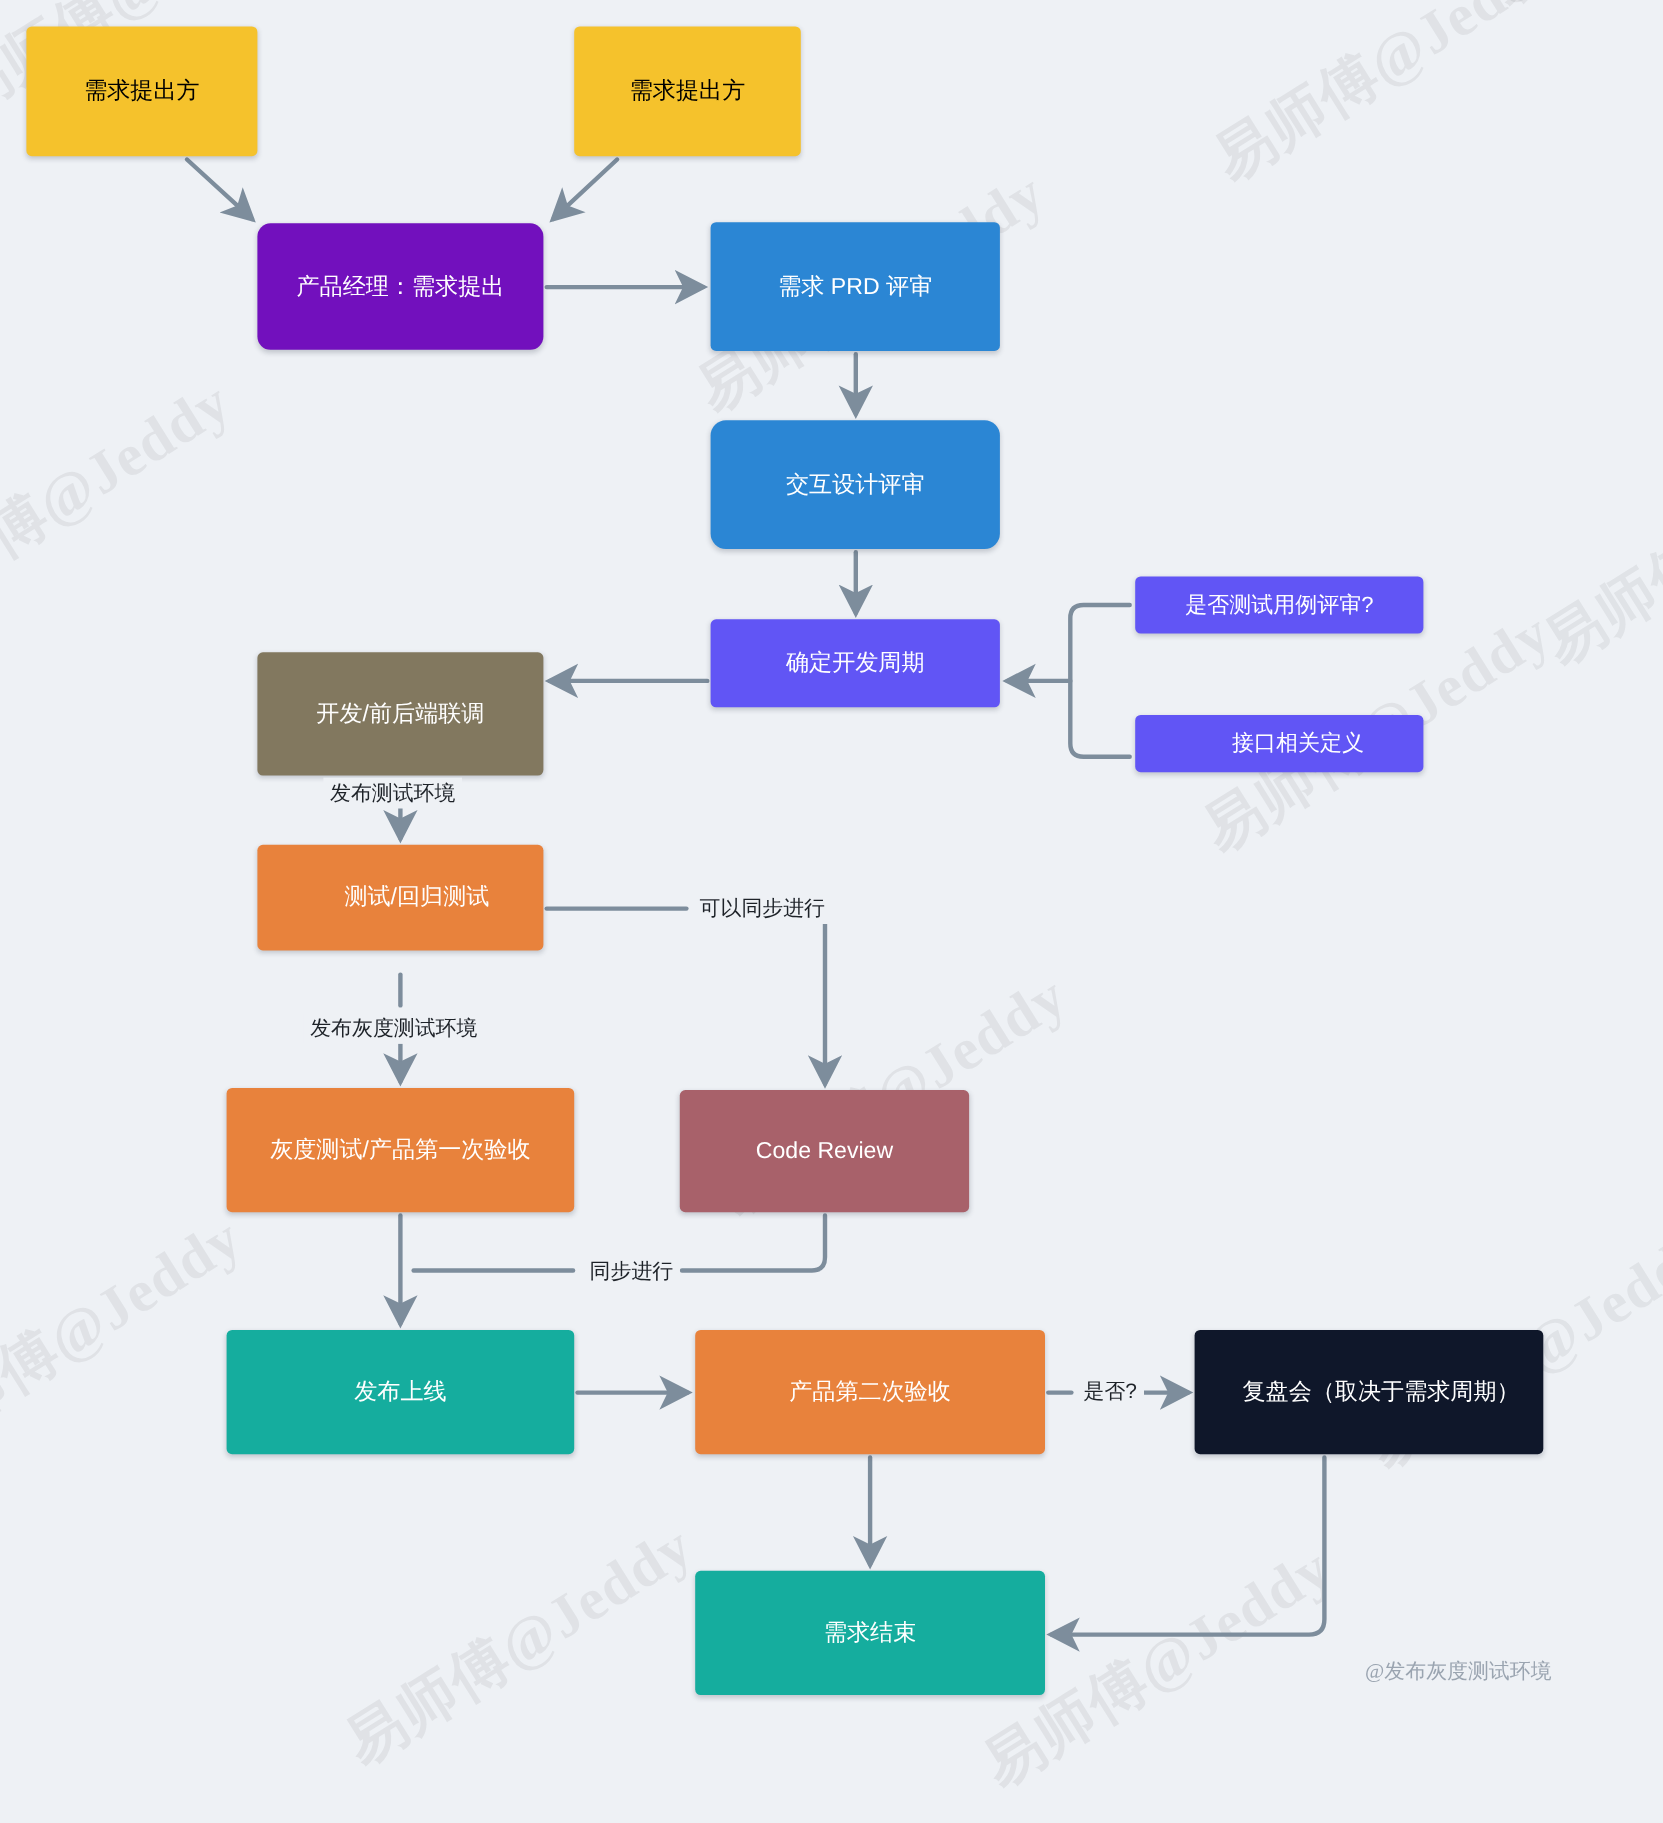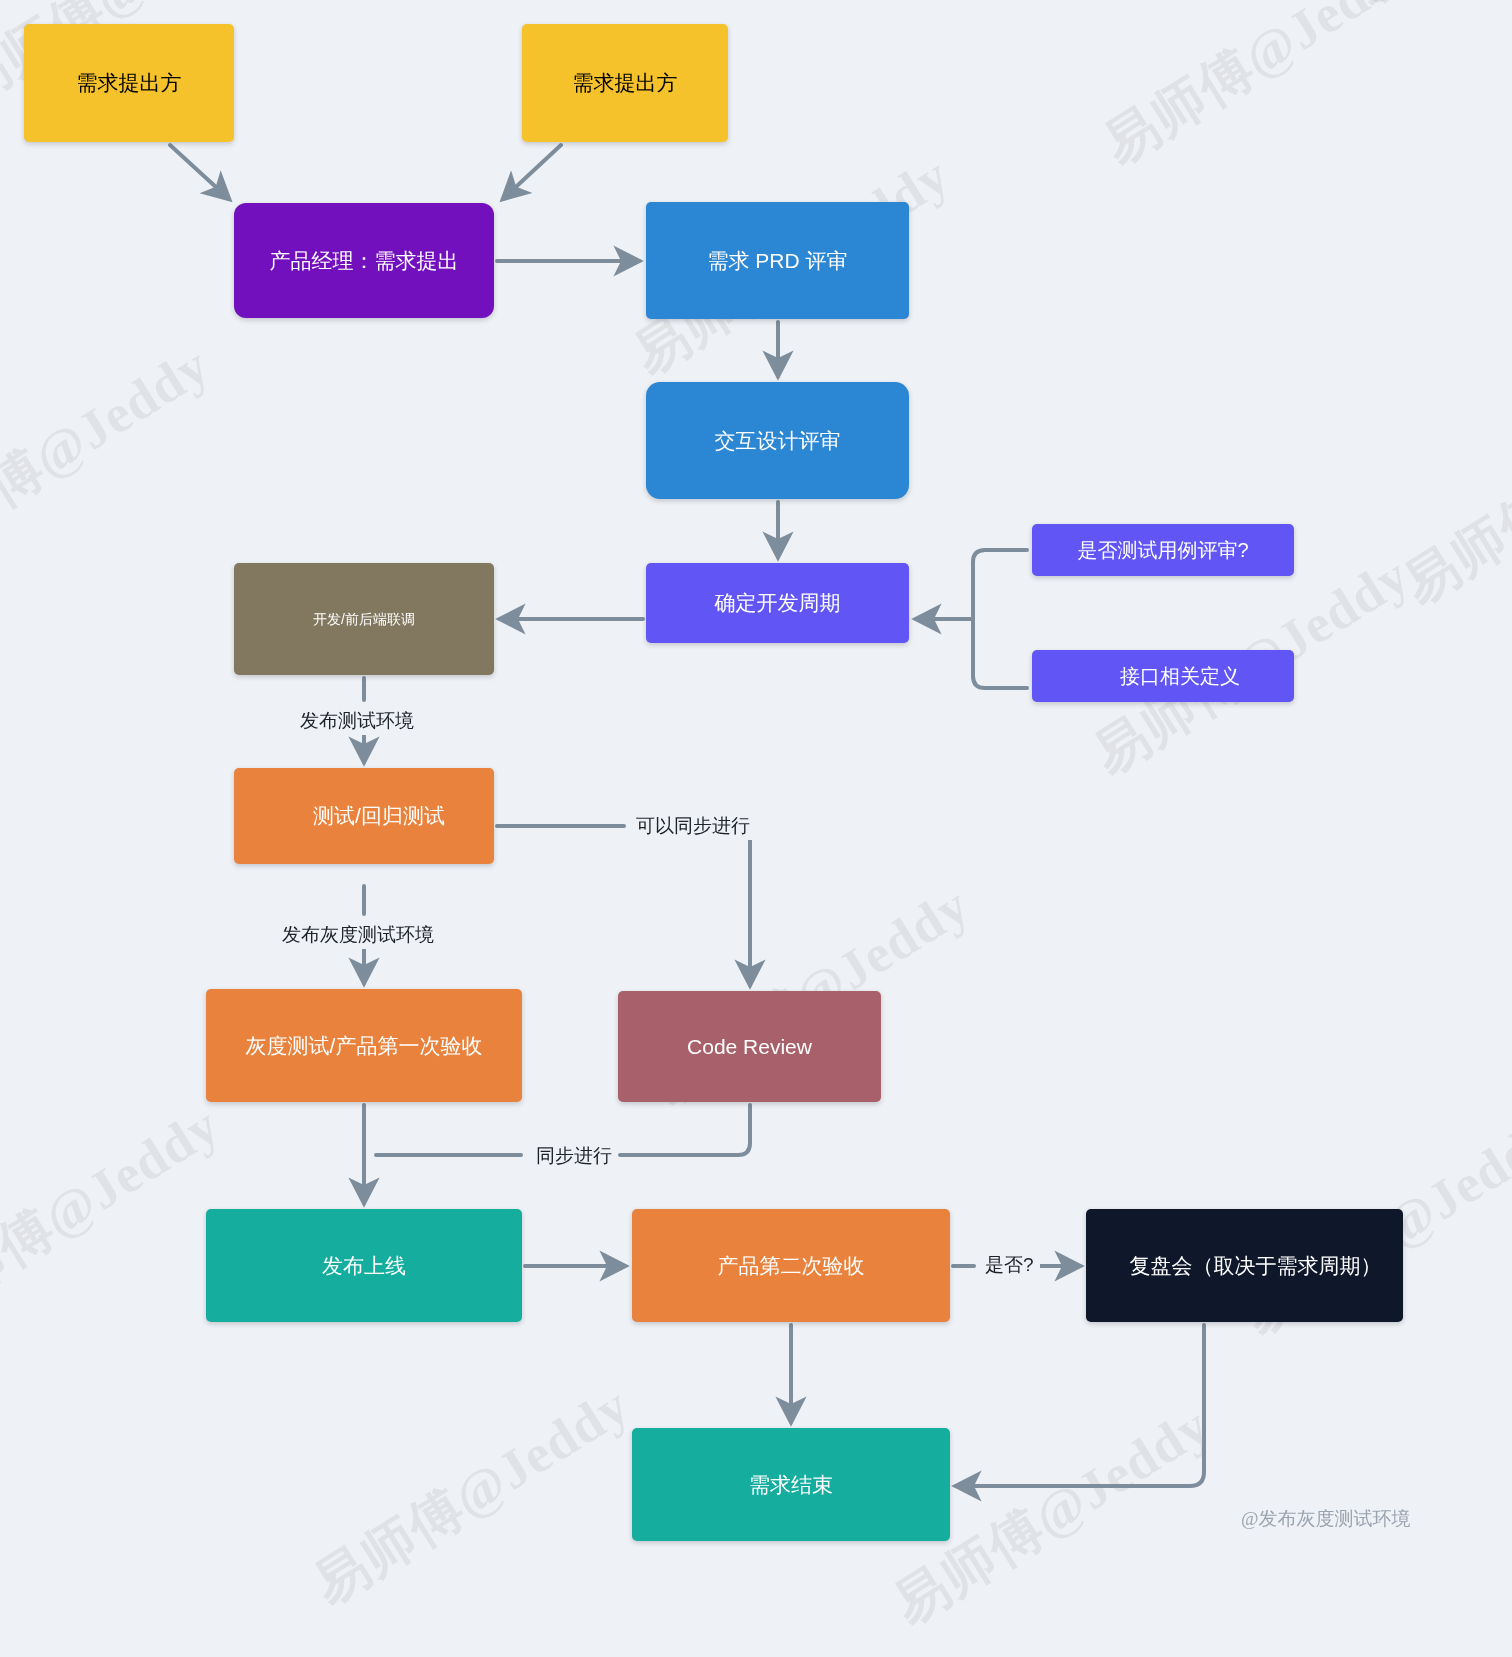--- a/index.html
+++ b/index.html
@@ -152,21 +152,21 @@
       </div>
       <div class="node t-light" style="left: 646px; top: 563px; width: 263px; height: 80px; background: rgb(97, 85, 245); font-size: 21px;">
         <span>确定开发周期</span>
       </div>
       <div class="node t-light" style="left: 1032px; top: 524px; width: 262px; height: 52px; background: rgb(97, 85, 245); font-size: 20px;">
         <span>是否测试用例评审?</span>
       </div>
       <div class="node t-light" style="left: 1032px; top: 650px; width: 262px; height: 52px; background: rgb(97, 85, 245); font-size: 20px; padding-left: 44px;">
         <span>接口相关定义</span>
       </div>
-      <div class="node t-light" style="left: 234px; top: 563px; width: 260px; height: 112px; background: rgb(130, 120, 95); font-size: 14px;">
+      <div class="node t-light" style="left: 234px; top: 593px; width: 260px; height: 112px; background: rgb(130, 120, 95); font-size: 21px;">
         <span>开发/前后端联调</span>
       </div>
       <div class="node t-light" style="left: 234px; top: 768px; width: 260px; height: 96px; background: rgb(232, 130, 60); font-size: 21px; padding-left: 40px;">
         <span>测试/回归测试</span>
       </div>
       <div class="node t-light" style="left: 206px; top: 989px; width: 316px; height: 113px; background: rgb(232, 130, 60); font-size: 21px;">
         <span>灰度测试/产品第一次验收</span>
       </div>
       <div class="node t-light" style="left: 618px; top: 991px; width: 263px; height: 111px; background: rgb(168, 97, 106); font-size: 21px;">
         <span>Code Review</span>

